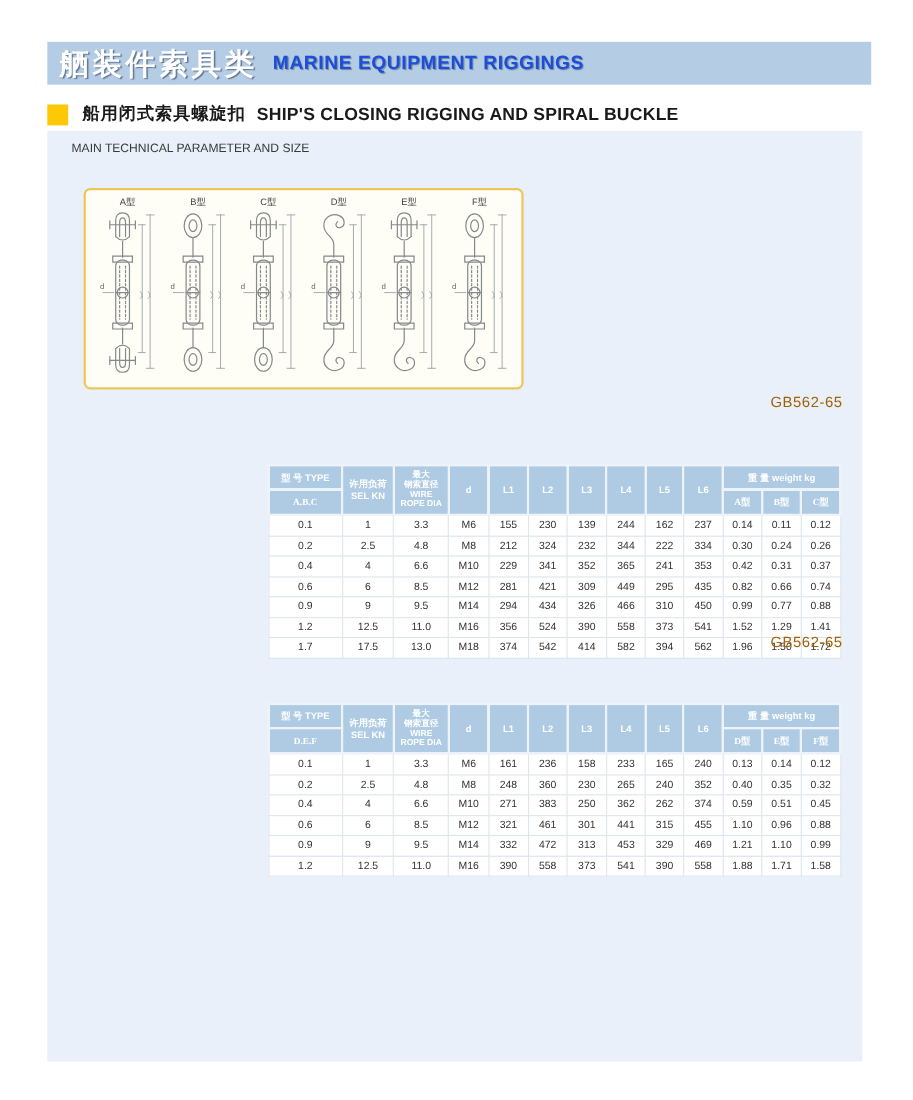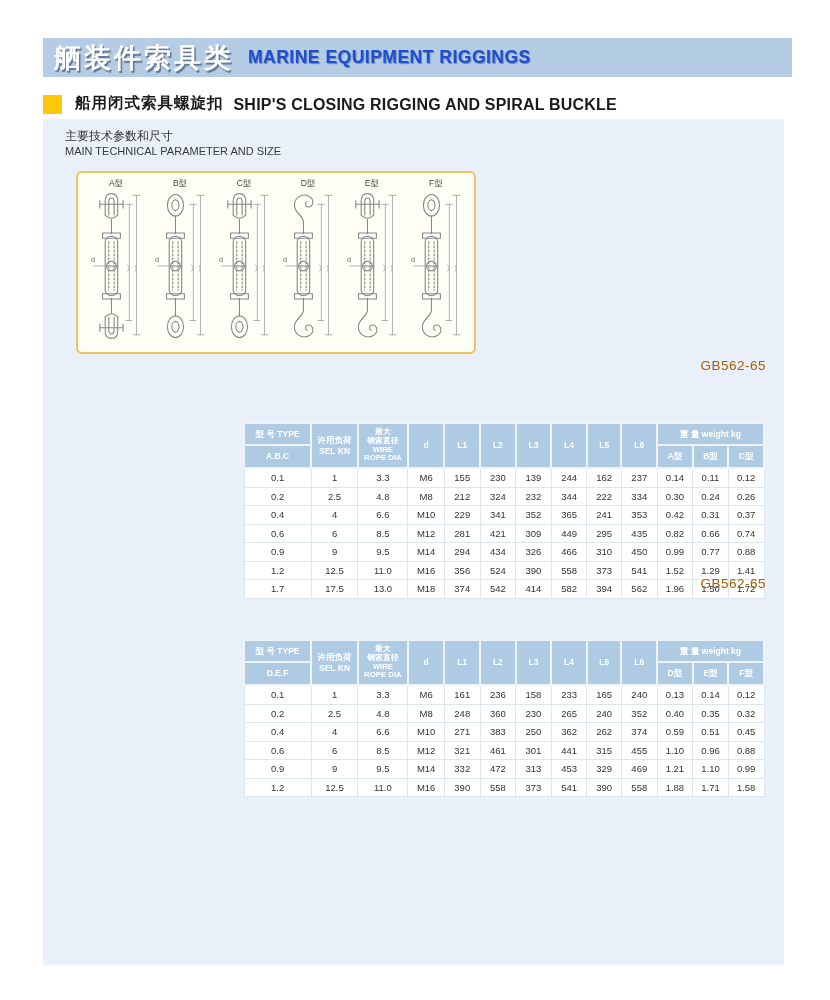--- a/index.html
+++ b/index.html
@@ -44,21 +44,21 @@
   
   .tbl-wrap{position:absolute;left:200px;}
   .tbl1{top:263px;}
   .tbl2{top:480px;}
   table.spec{border-collapse:collapse;table-layout:fixed;width:522px;margin-top:40px;}
   table.spec th{background:var(--table_header_bg,#aecbe3);color:#fff;font-weight:bold;
     border:2px solid #eef3f9;text-align:center;vertical-align:middle;
     font-size:8.5px;line-height:1.2;padding:1px 0;white-space:pre-line;overflow:hidden;}
   table.spec th.h-wire{font-size:7.8px;line-height:1.15;}
   table.spec tr.hr1 th{height:18px;}
-  table.spec tr.hr2 th{height:19px;}
+  table.spec tr.hr2 th{height:19px;font-family:Liberation Serif, serif;}
   table.spec td{background:#fff;border:1px solid #dde6ef;font-size:9.5px;color:#333;
     text-align:center;height:17.5px;padding:0;}
 </style>
 </head>
 <body>
 
 <div class="page">
 
   <div class="band">
     <span class="band-zh">舾装件索具类</span>
@@ -67,21 +67,20 @@
 
   <div class="section">
     <span class="bullet"></span>
     <span class="sec-zh">船用闭式索具螺旋扣</span>
     <span class="sec-en">SHIP'S CLOSING RIGGING AND SPIRAL BUCKLE</span>
   </div>
 
   <div class="panel">
 
     <div class="subtitle">
-      <div class="zh">主要技术参数和尺寸</div>
       <div class="en">MAIN TECHNICAL PARAMETER AND SIZE</div>
     </div>
 
     <div class="diagram-box" id="diagram-box">
         <div class="tb">
           <span class="tb-label">A型</span>
           <svg viewBox="0 0 58 170" fill="none" stroke="#85888c" stroke-width="1.1" stroke-linecap="round">
             <g>
               <path d="M17,28 L17,12 Q17,4 24,4 Q31,4 31,12 L31,28"></path>
               <path d="M21,28 L21,14 Q21,9 24,9 Q27,9 27,14 L27,28"></path>

